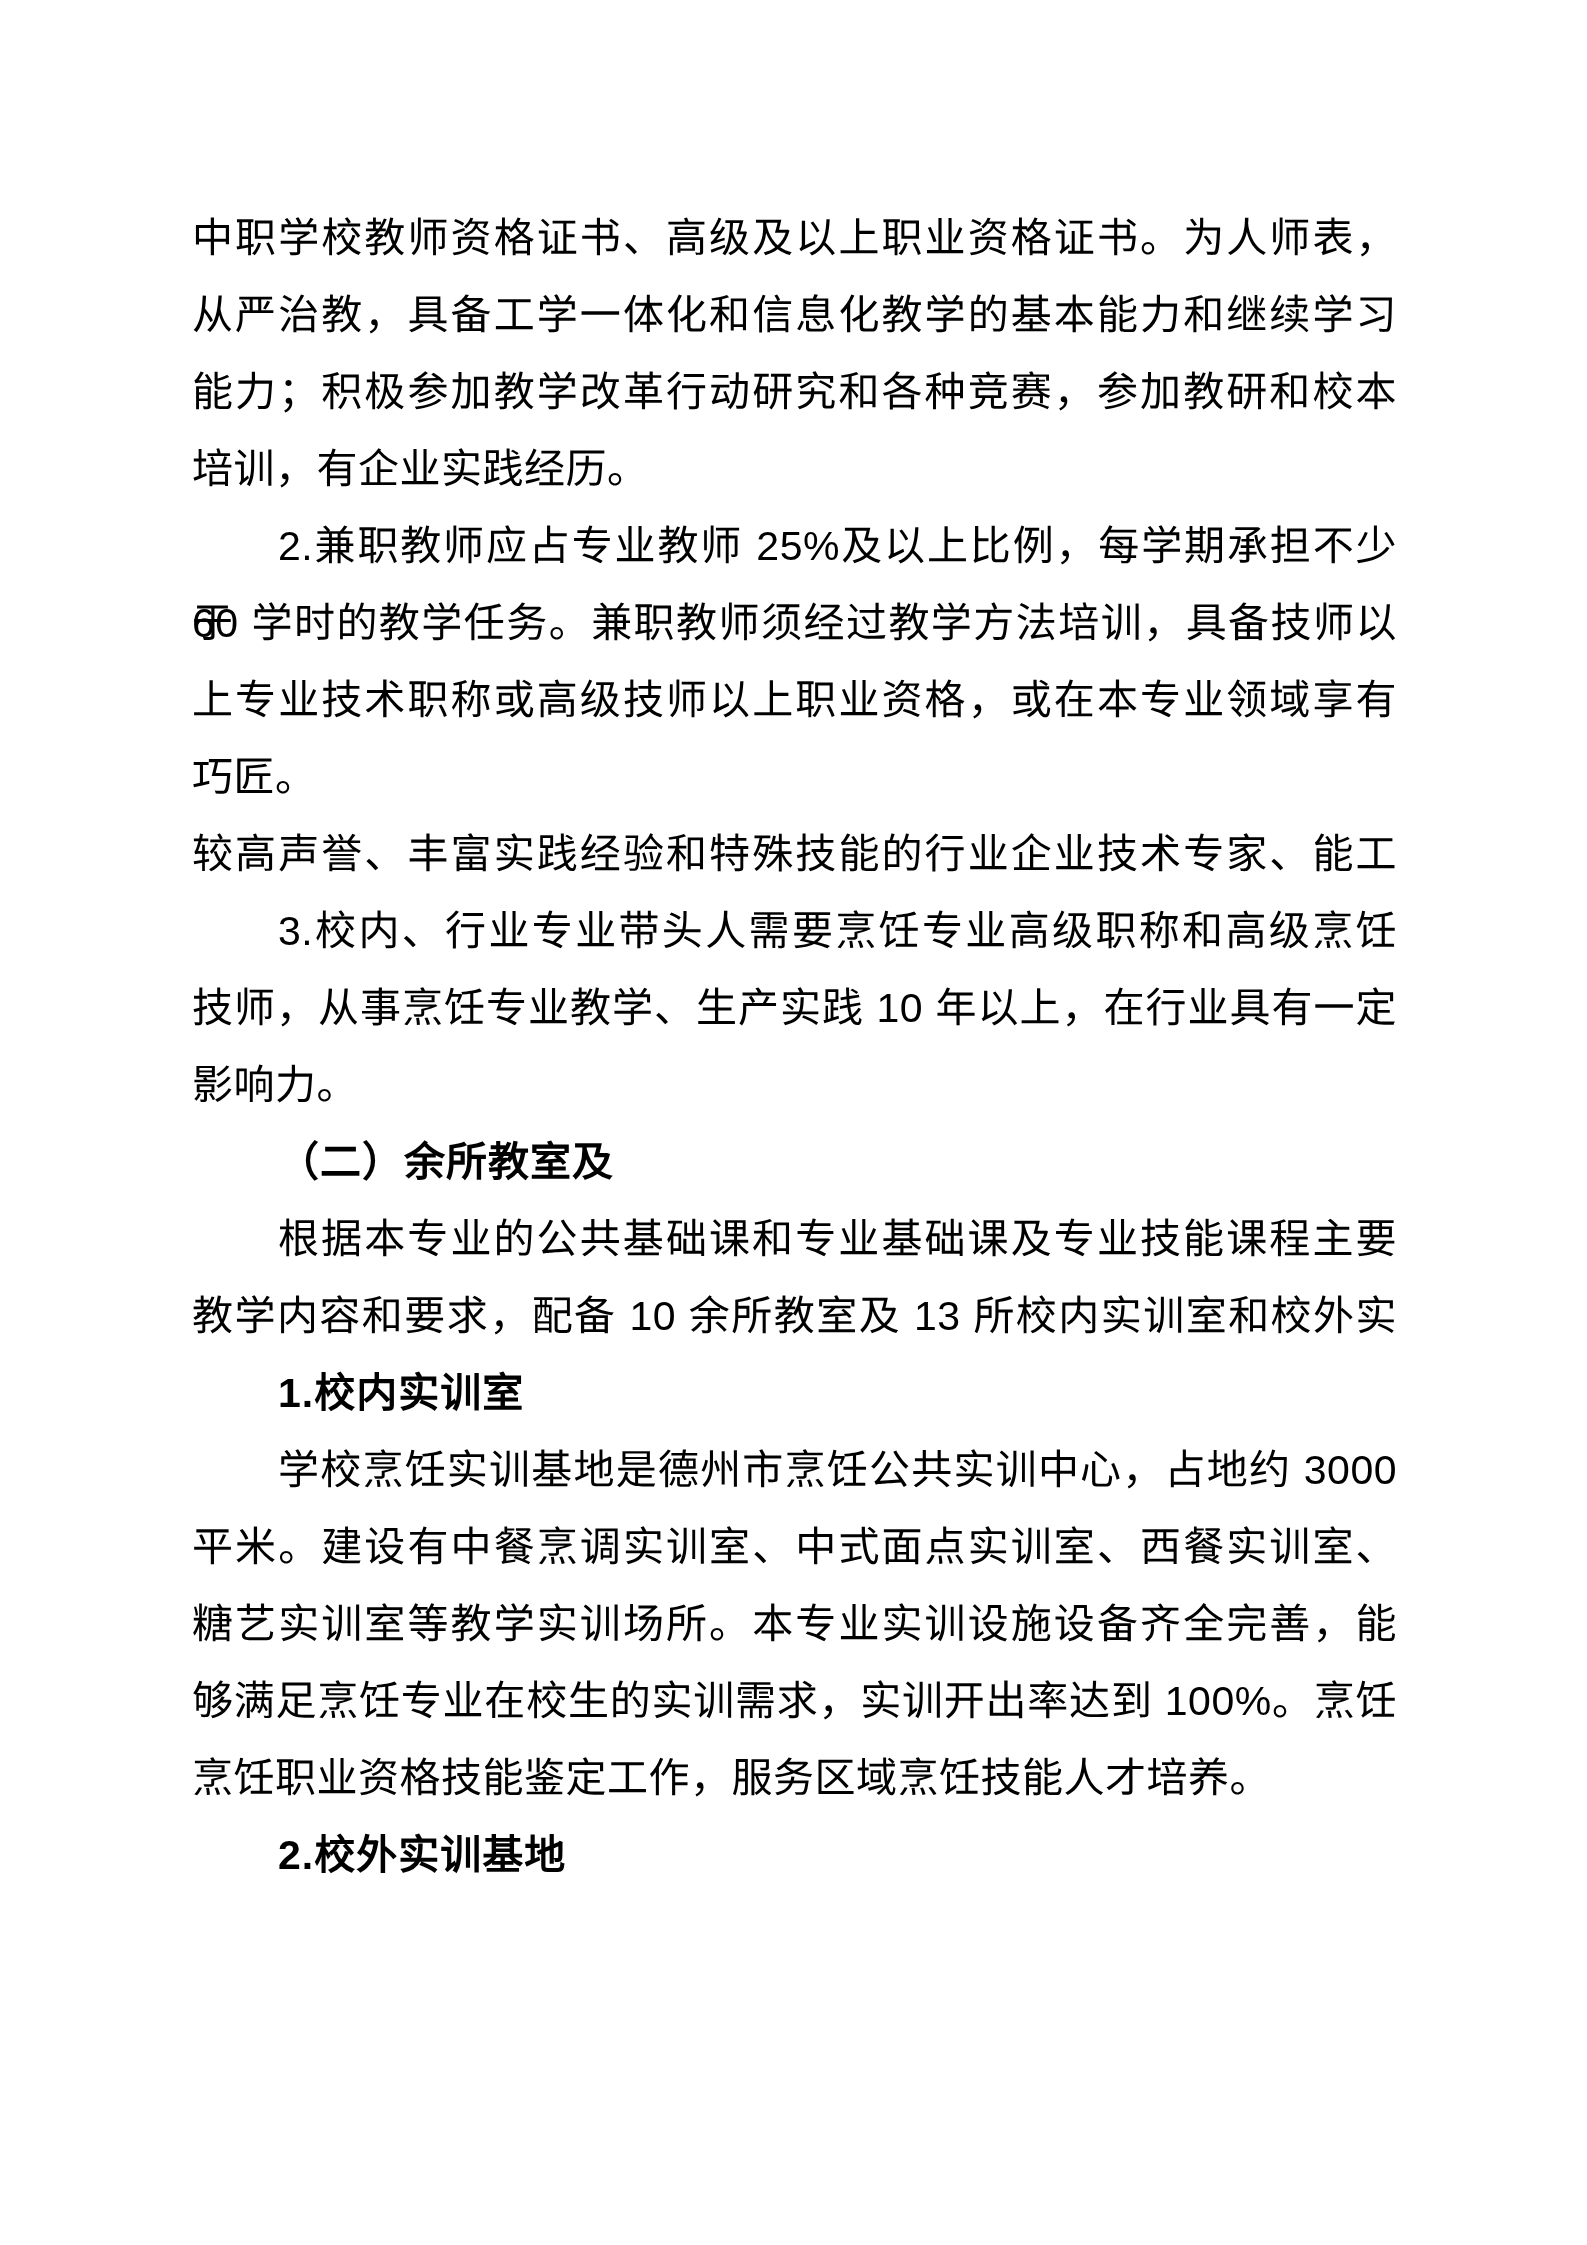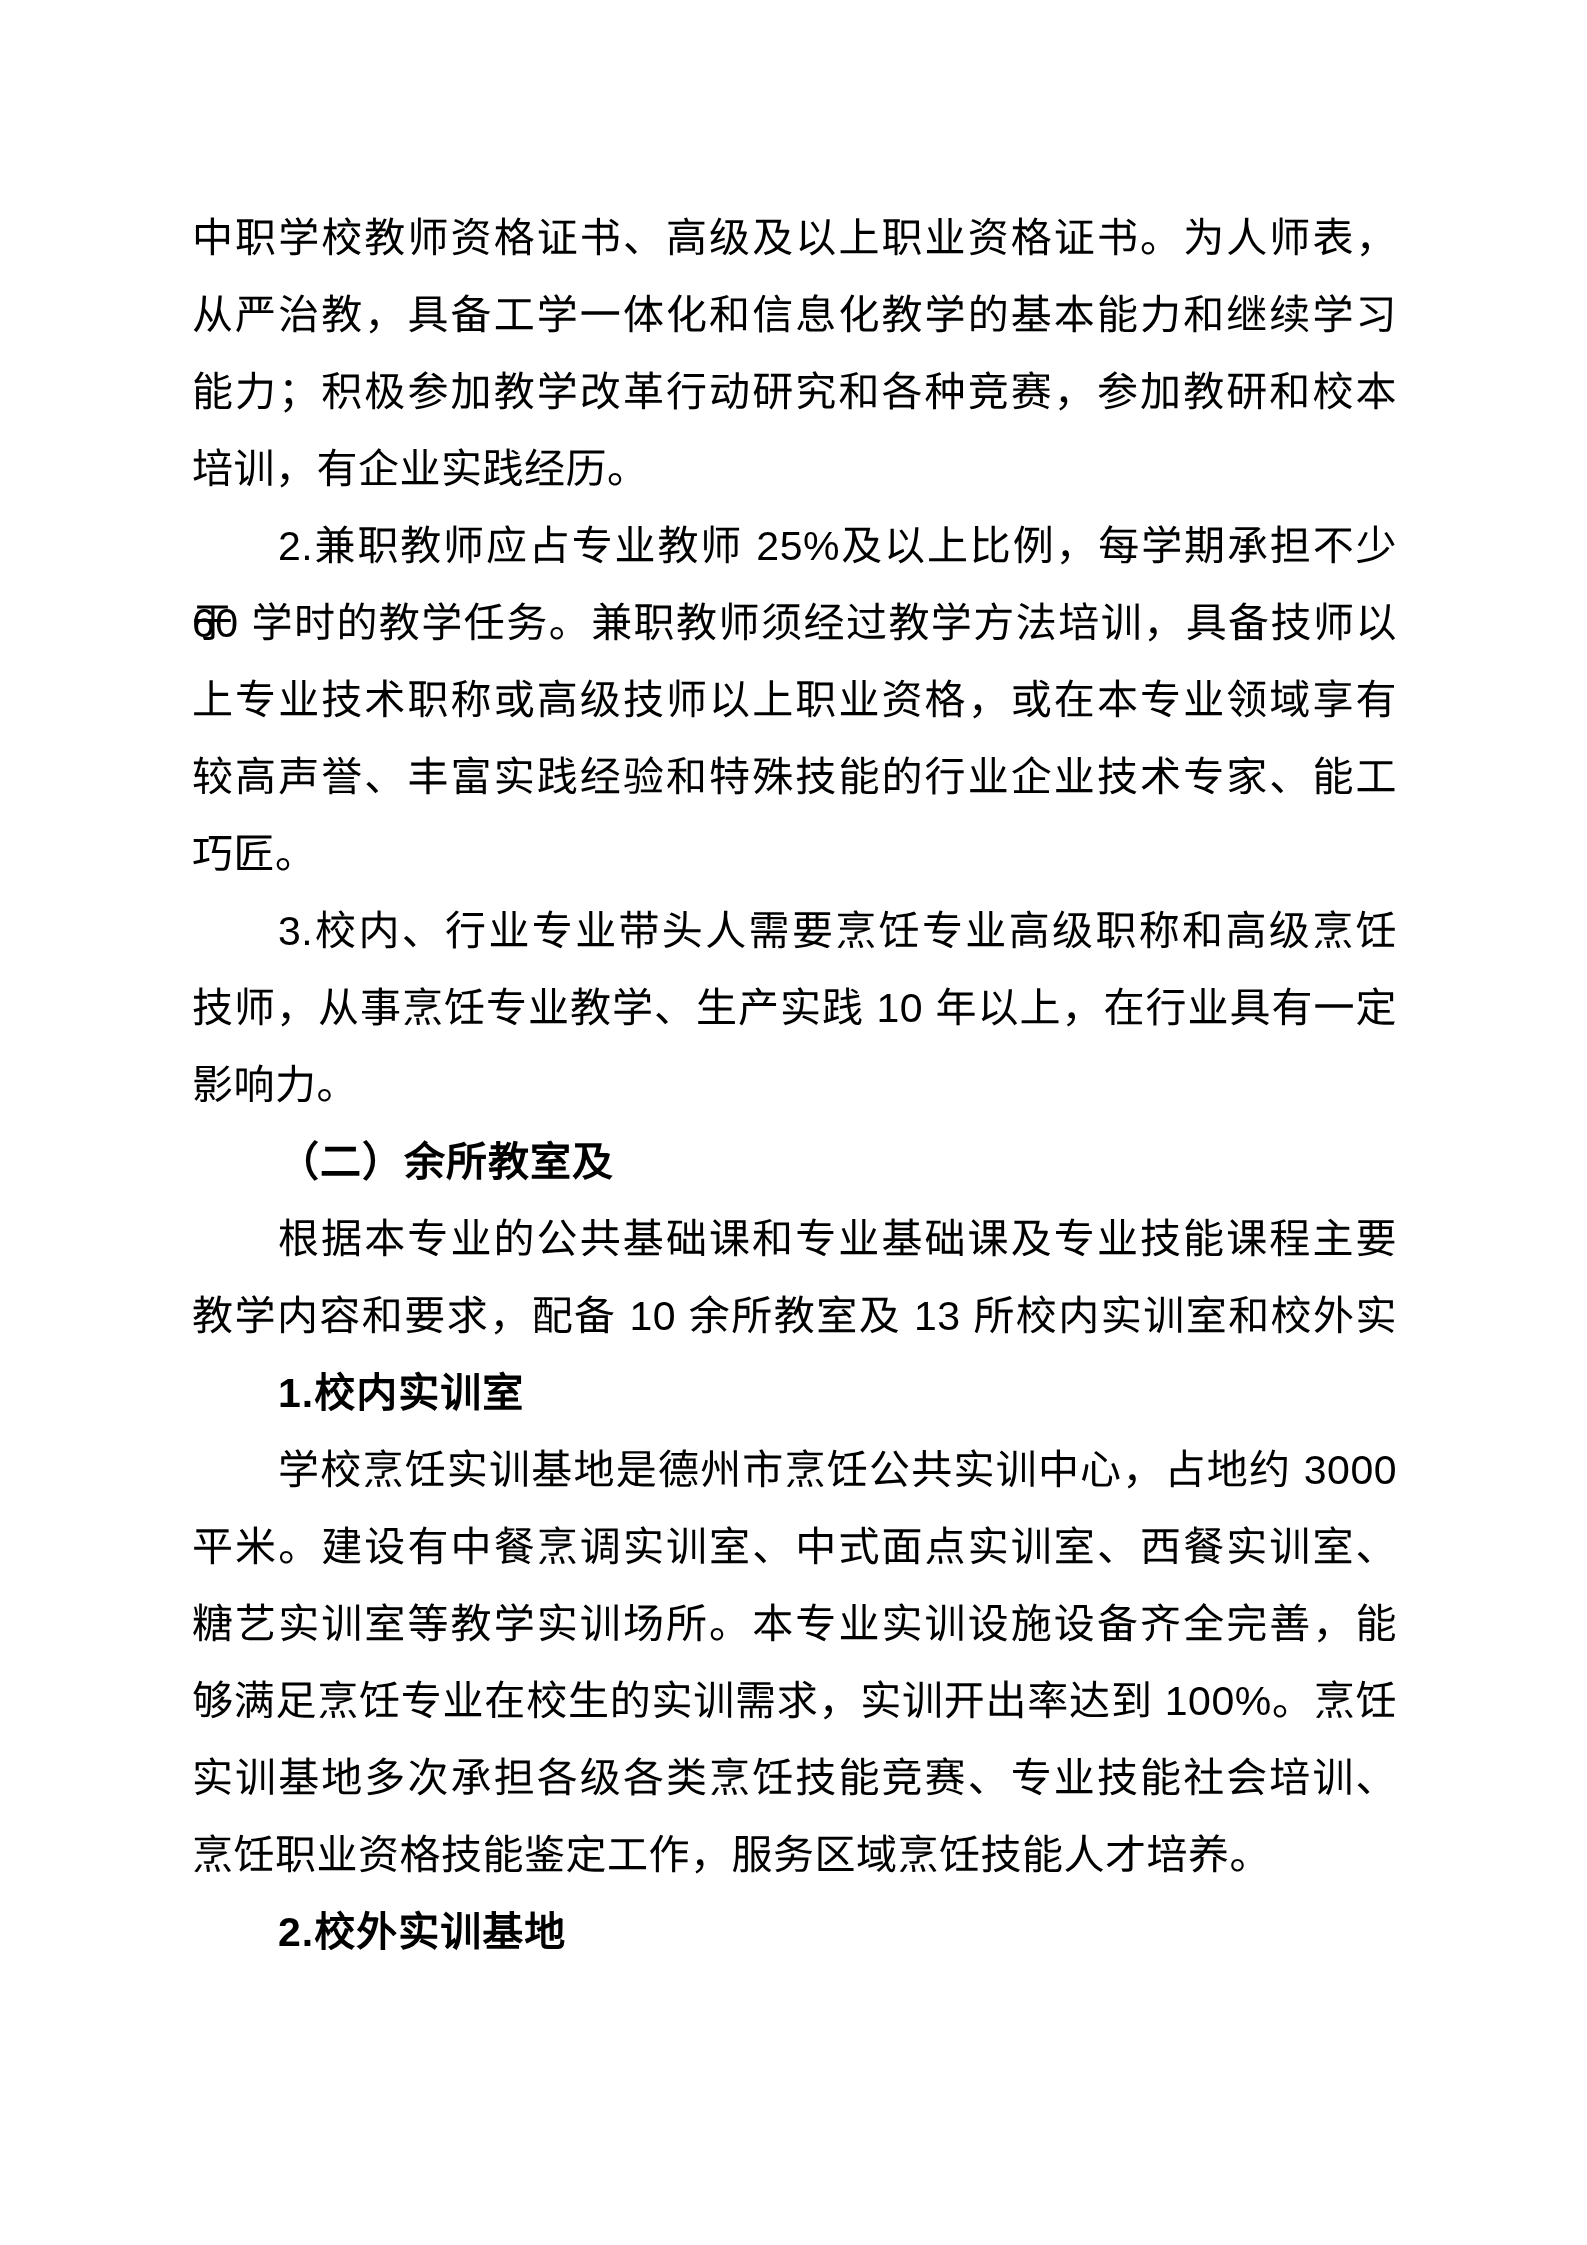--- a/index.html
+++ b/index.html
@@ -46,30 +46,29 @@
 
 <div class="page">
   <div class="text-block">
       <div class="line justify">中职学校教师资格证书、高级及以上职业资格证书。为人师表，</div>
       <div class="line justify">从严治教，具备工学一体化和信息化教学的基本能力和继续学习</div>
       <div class="line justify">能力；积极参加教学改革行动研究和各种竞赛，参加教研和校本</div>
       <div class="line">培训，有企业实践经历。</div>
       <div class="line justify indent">2.兼职教师应占专业教师 25%及以上比例，每学期承担不少于</div>
       <div class="line justify">60 学时的教学任务。兼职教师须经过教学方法培训，具备技师以</div>
       <div class="line justify">上专业技术职称或高级技师以上职业资格，或在本专业领域享有</div>
+      <div class="line">巧匠。</div>
       <div class="line justify">较高声誉、丰富实践经验和特殊技能的行业企业技术专家、能工</div>
-      <div class="line">巧匠。</div>
       <div class="line justify indent">3.校内、行业专业带头人需要烹饪专业高级职称和高级烹饪</div>
       <div class="line justify">技师，从事烹饪专业教学、生产实践 10 年以上，在行业具有一定</div>
       <div class="line">影响力。</div>
       <div class="line indent bold">（二）余所教室及</div>
       <div class="line justify indent">根据本专业的公共基础课和专业基础课及专业技能课程主要</div>
       <div class="line justify">教学内容和要求，配备 10 余所教室及 13 所校内实训室和校外实</div>
       <div class="line indent bold">1.校内实训室</div>
       <div class="line justify indent">学校烹饪实训基地是德州市烹饪公共实训中心，占地约 3000</div>
       <div class="line justify">平米。建设有中餐烹调实训室、中式面点实训室、西餐实训室、</div>
       <div class="line justify">糖艺实训室等教学实训场所。本专业实训设施设备齐全完善，能</div>
       <div class="line justify">够满足烹饪专业在校生的实训需求，实训开出率达到 100%。烹饪</div>
-      <div class="line justify">实训基地多次承担各级各类烹饪技能竞赛、专业技能社会培训、</div>
       <div class="line">烹饪职业资格技能鉴定工作，服务区域烹饪技能人才培养。</div>
       <div class="line indent bold">2.校外实训基地</div>
     </div>
 </div>
 
 </body></html>

